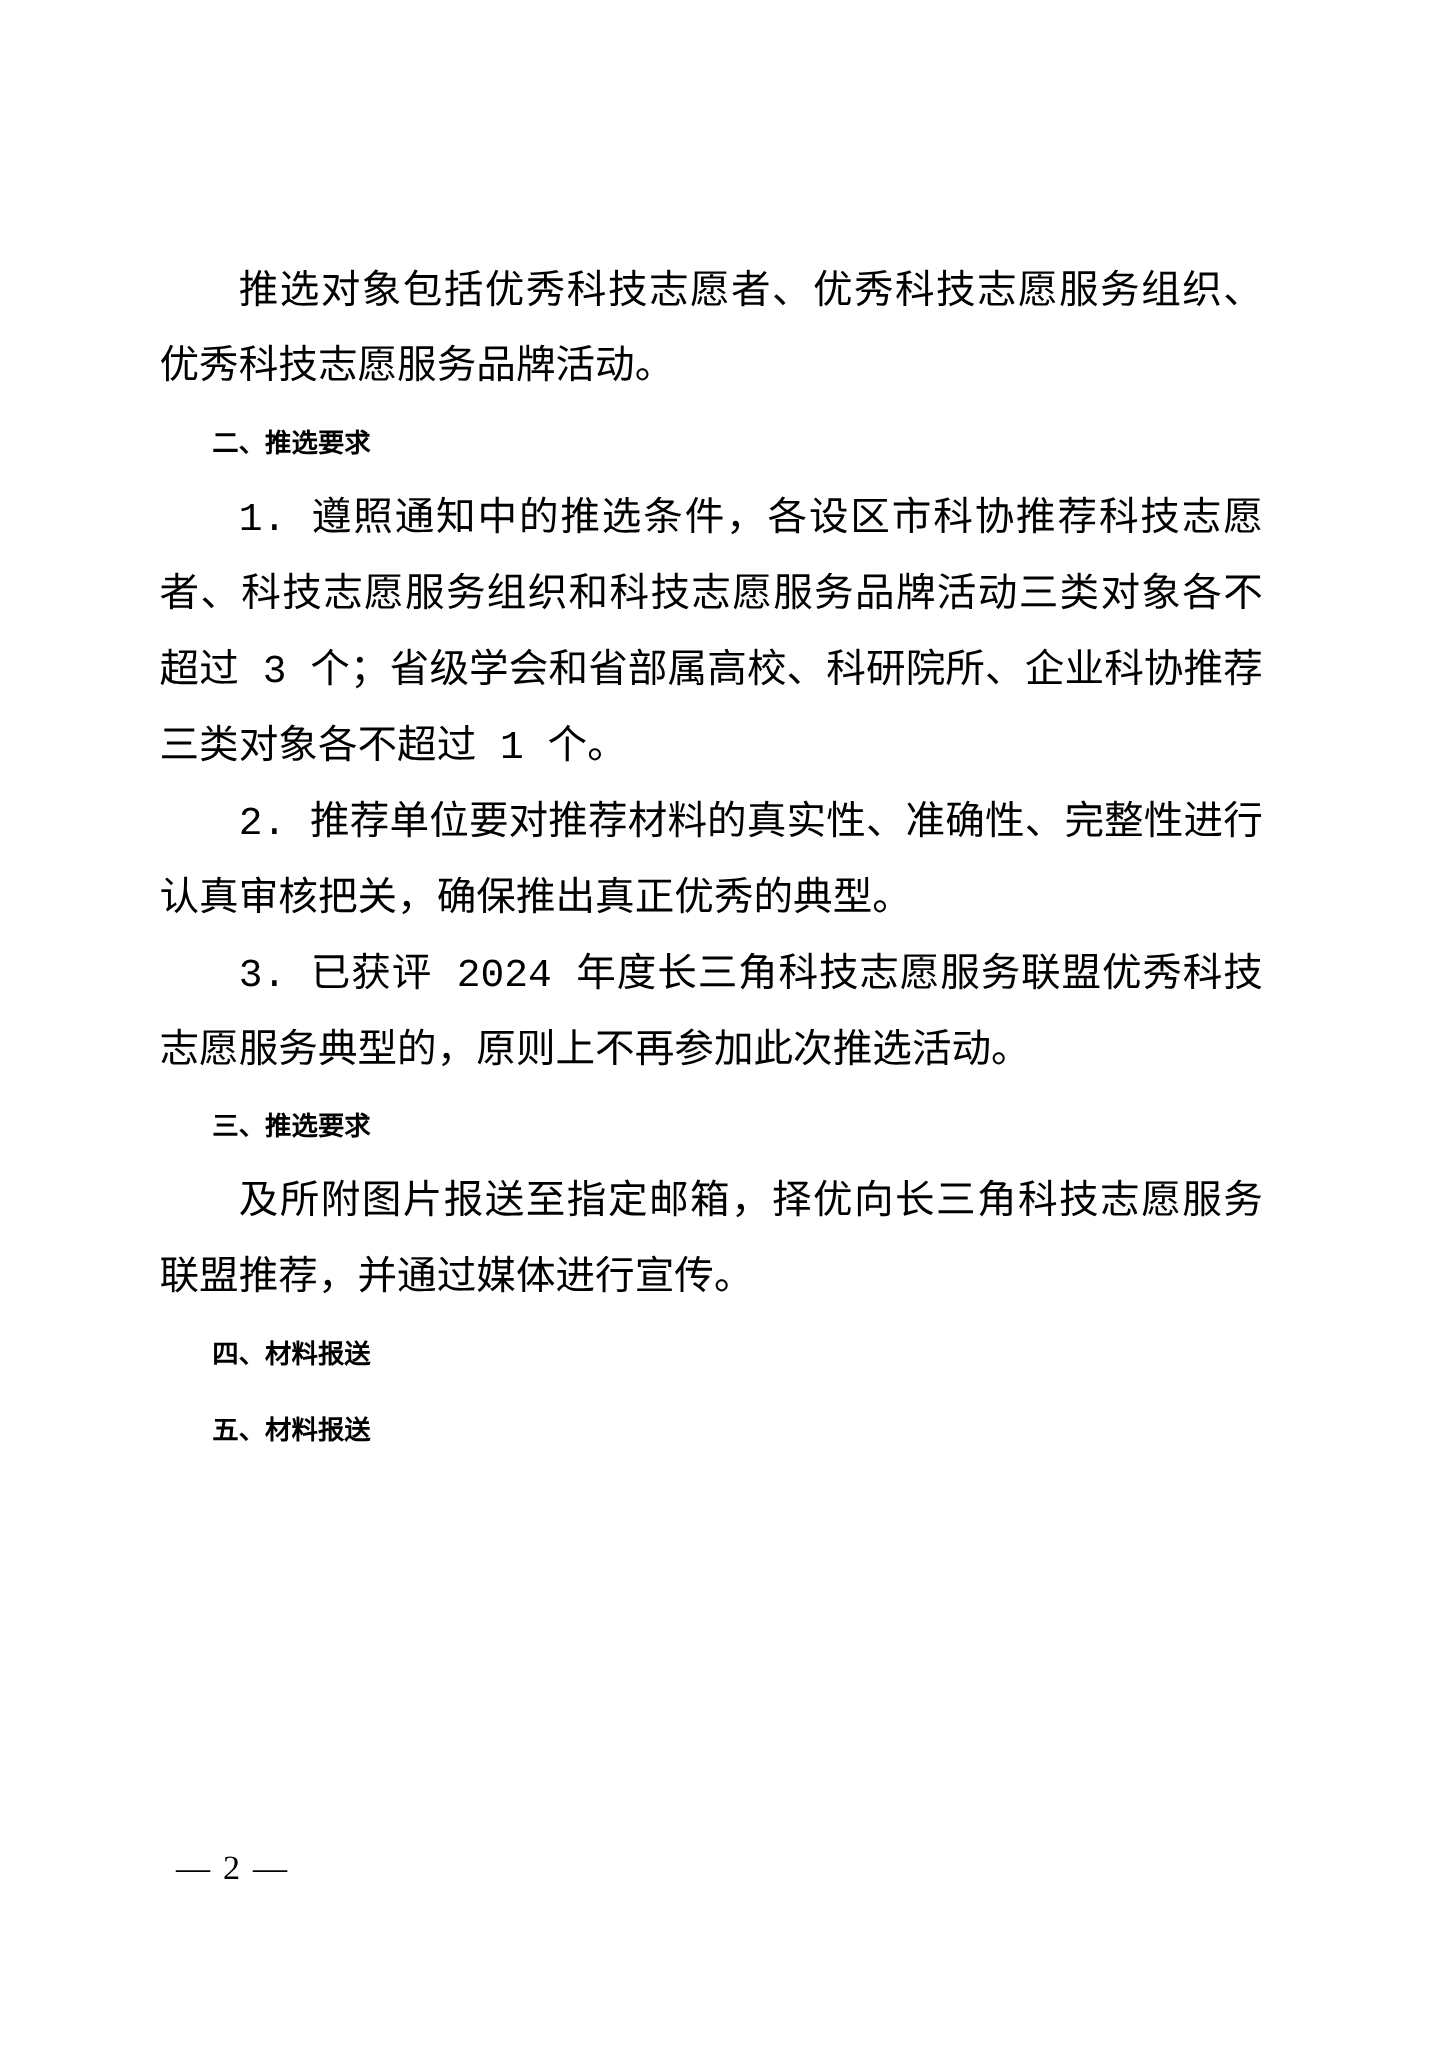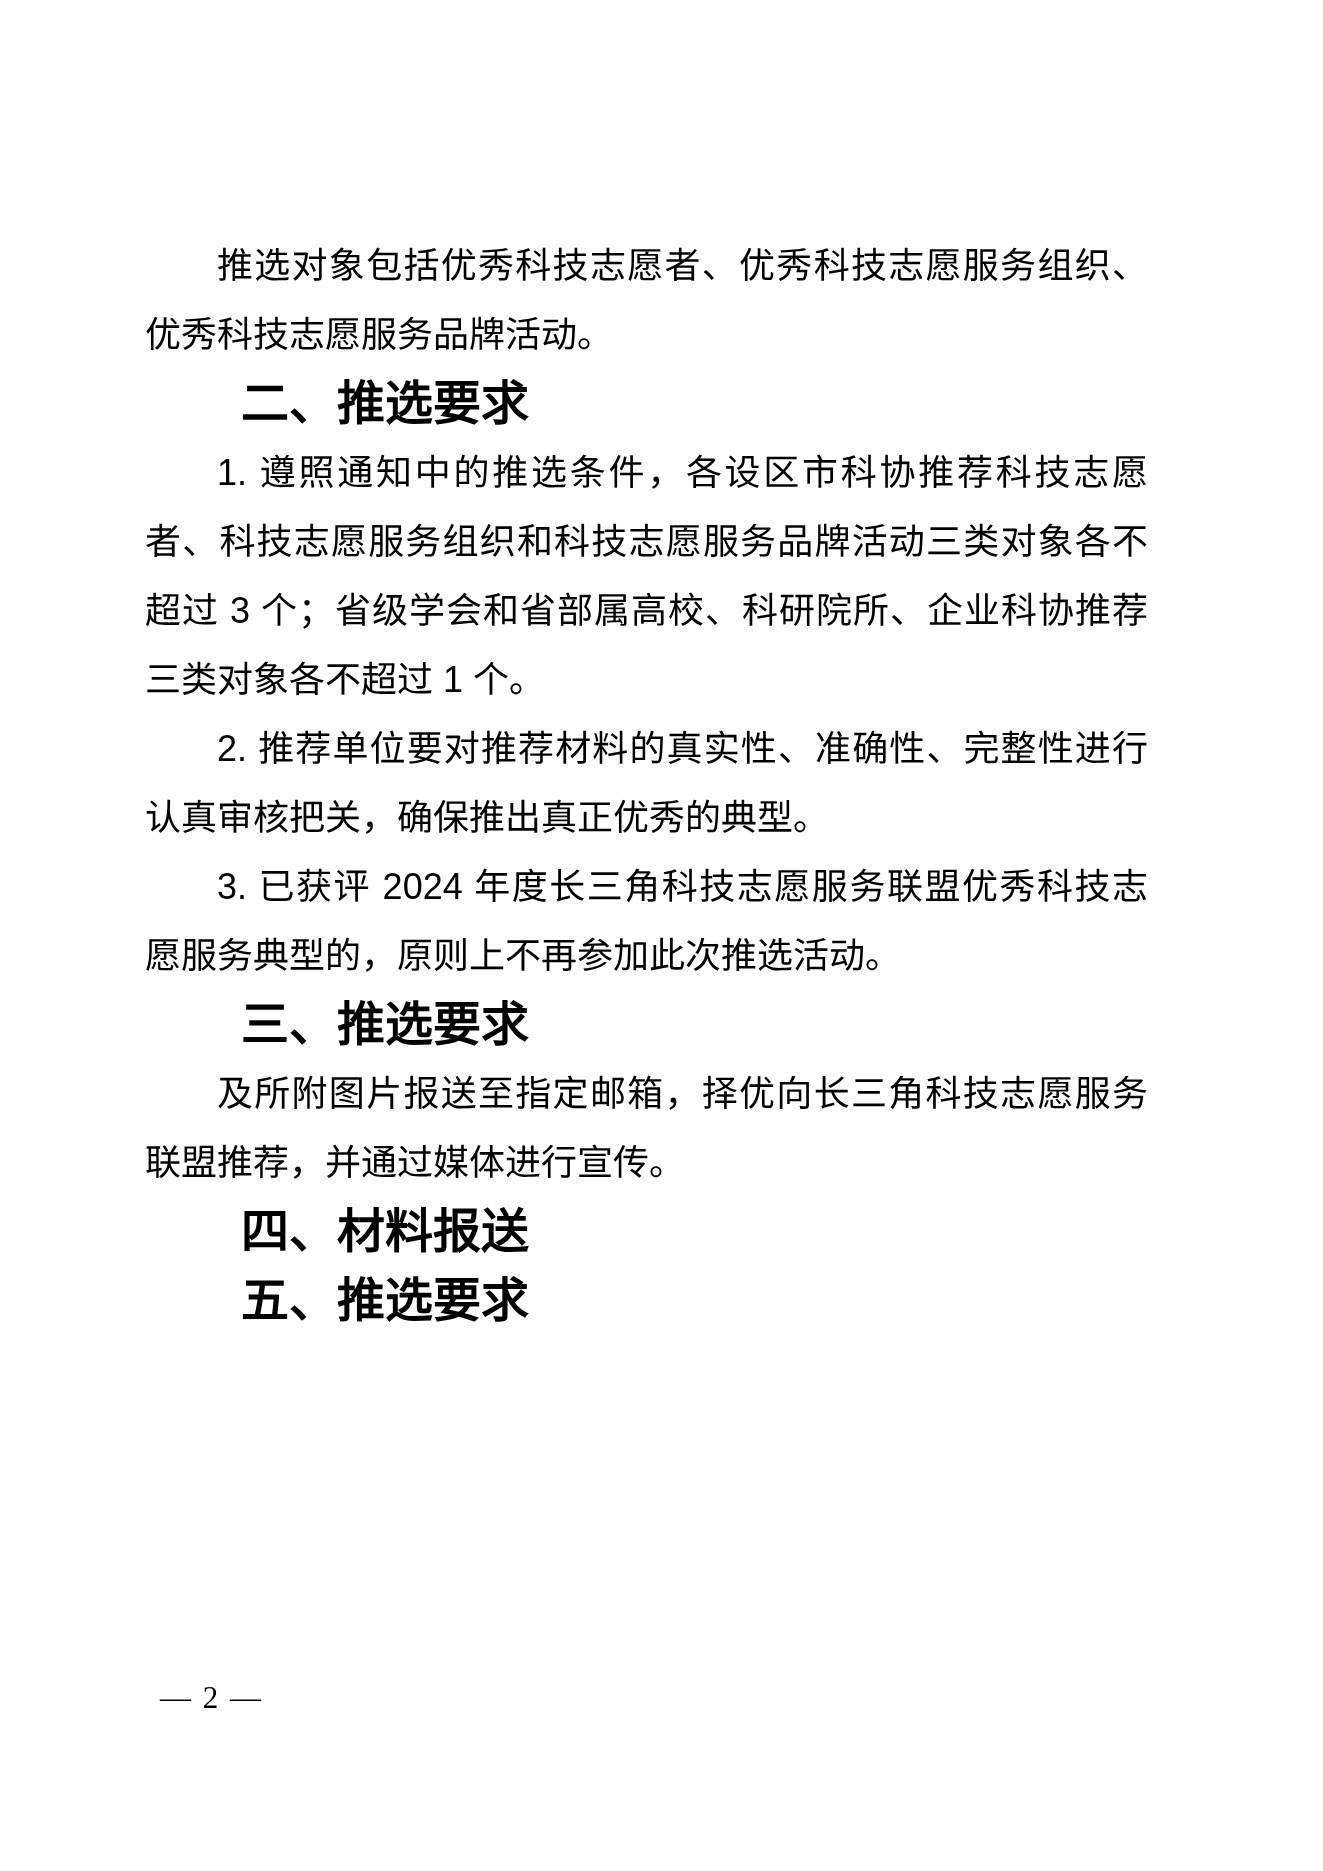--- a/index.html
+++ b/index.html
@@ -25,26 +25,26 @@
     left: 145px;
     top: 231px;
     width: 1003px;
   }
   .para {
     margin: 0;
     font-size: 36px;
     line-height: 69px;
     text-align: justify;
     text-indent: 2em;
-    font-family: Liberation Sans, sans-serif;
+    font-family: Liberation Mono, monospace;
     word-break: break-all;
   }
   .heading {
     margin: 0;
-    font-size: 48px;
+    font-size: 24px;
     line-height: 69px;
     text-indent: 2em;
     font-weight: bold;
     font-family: "Liberation Sans", "DejaVu Sans", sans-serif;
   }
   .page-footer {
     position: absolute;
     left: 160px;
     top: 1678px;
     font-size: 31px;
@@ -59,18 +59,18 @@
 <div class="page">
   <main class="content">
     <p class="para">推选对象包括优秀科技志愿者、优秀科技志愿服务组织、优秀科技志愿服务品牌活动。</p>
     <h3 class="heading">二、推选要求</h3>
     <p class="para">1. 遵照通知中的推选条件，各设区市科协推荐科技志愿者、科技志愿服务组织和科技志愿服务品牌活动三类对象各不超过 3 个；省级学会和省部属高校、科研院所、企业科协推荐三类对象各不超过 1 个。</p>
     <p class="para">2. 推荐单位要对推荐材料的真实性、准确性、完整性进行认真审核把关，确保推出真正优秀的典型。</p>
     <p class="para">3. 已获评 2024 年度长三角科技志愿服务联盟优秀科技志愿服务典型的，原则上不再参加此次推选活动。</p>
     <h3 class="heading">三、推选要求</h3>
     <p class="para">及所附图片报送至指定邮箱，择优向长三角科技志愿服务联盟推荐，并通过媒体进行宣传。</p>
     <h3 class="heading">四、材料报送</h3>
-    <h3 class="heading">五、推选要求</h3>
+    <h3 class="heading">五、材料报送</h3>
   </main>
   <footer class="page-footer">
     <span>— 2 —</span>
   </footer>
 </div>
 
 </body></html>

